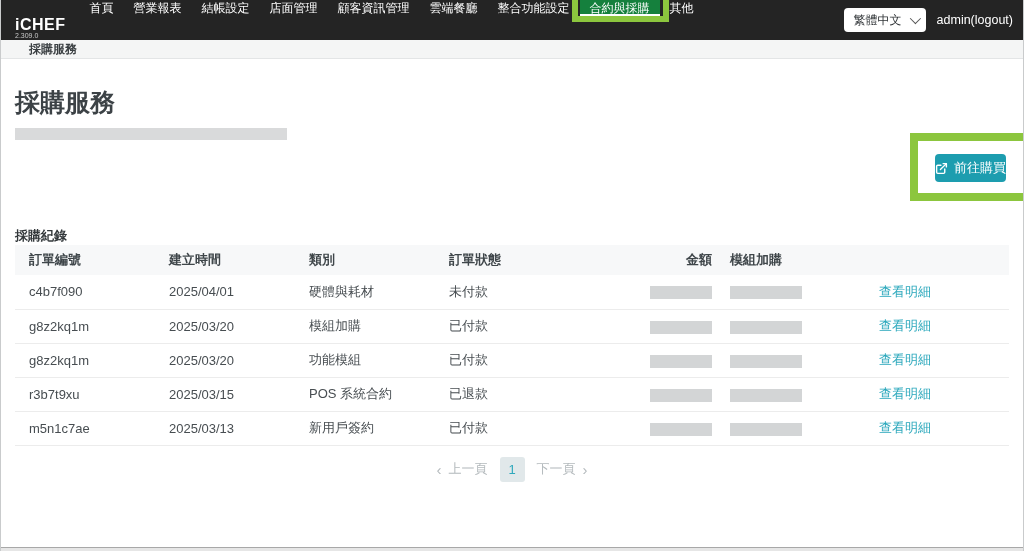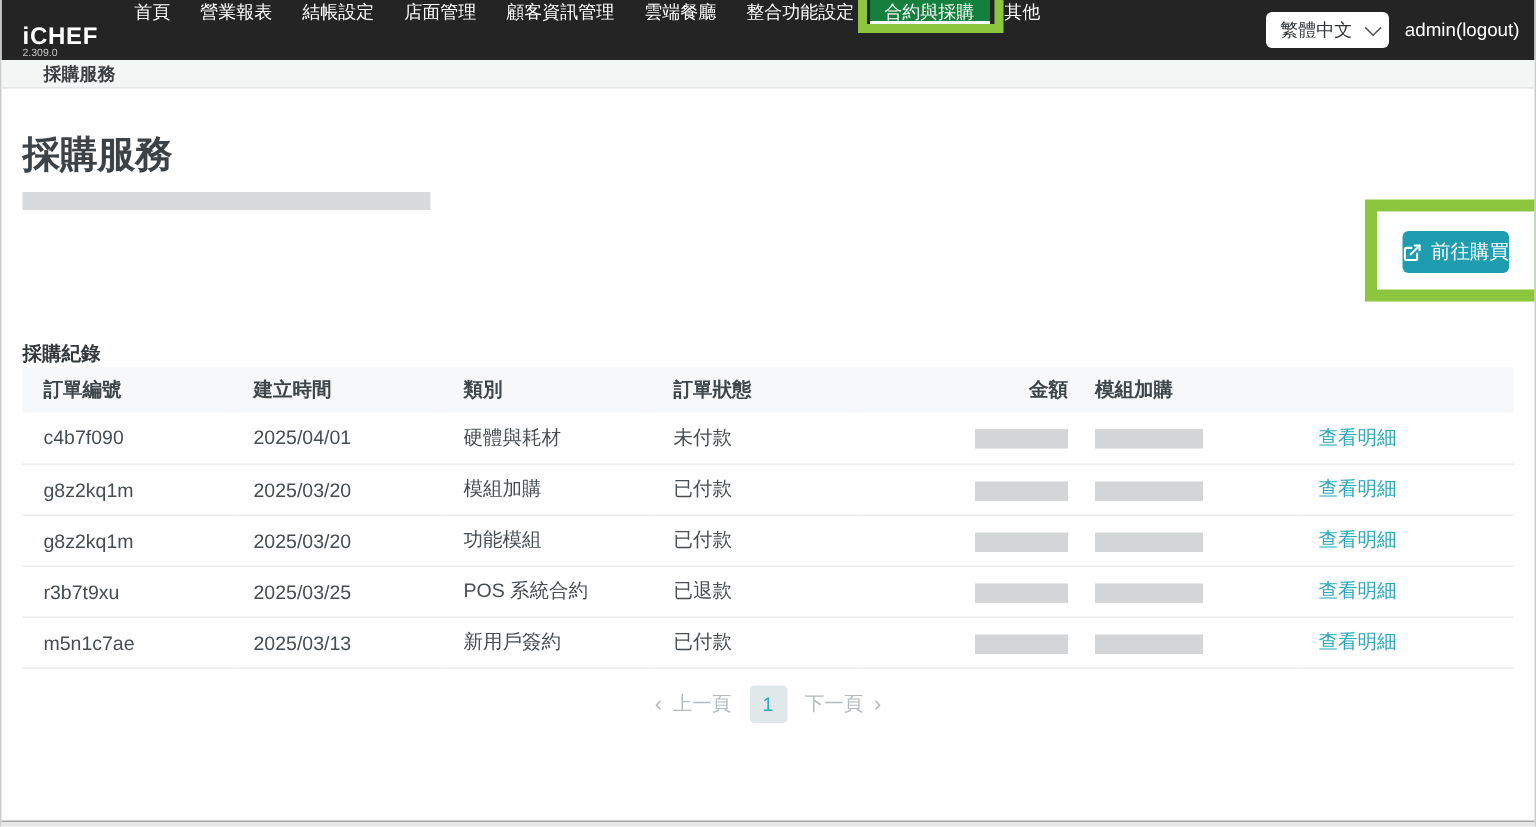--- a/index.html
+++ b/index.html
@@ -174,21 +174,21 @@
           <td>g8z2kq1m</td>
           <td>2025/03/20</td>
           <td>功能模組</td>
           <td>已付款</td>
           <td class="col-amount"><span class="bar bar-amount"></span></td>
           <td class="col-invoice"><span class="bar bar-invoice"></span></td>
           <td><a class="detail-link">查看明細</a></td>
         </tr>
         <tr>
           <td>r3b7t9xu</td>
-          <td>2025/03/25</td>
+          <td>2025/03/15</td>
           <td>POS 系統合約</td>
           <td>已退款</td>
           <td class="col-amount"><span class="bar bar-amount"></span></td>
           <td class="col-invoice"><span class="bar bar-invoice"></span></td>
           <td><a class="detail-link">查看明細</a></td>
         </tr>
         <tr>
           <td>m5n1c7ae</td>
           <td>2025/03/13</td>
           <td>新用戶簽約</td>

